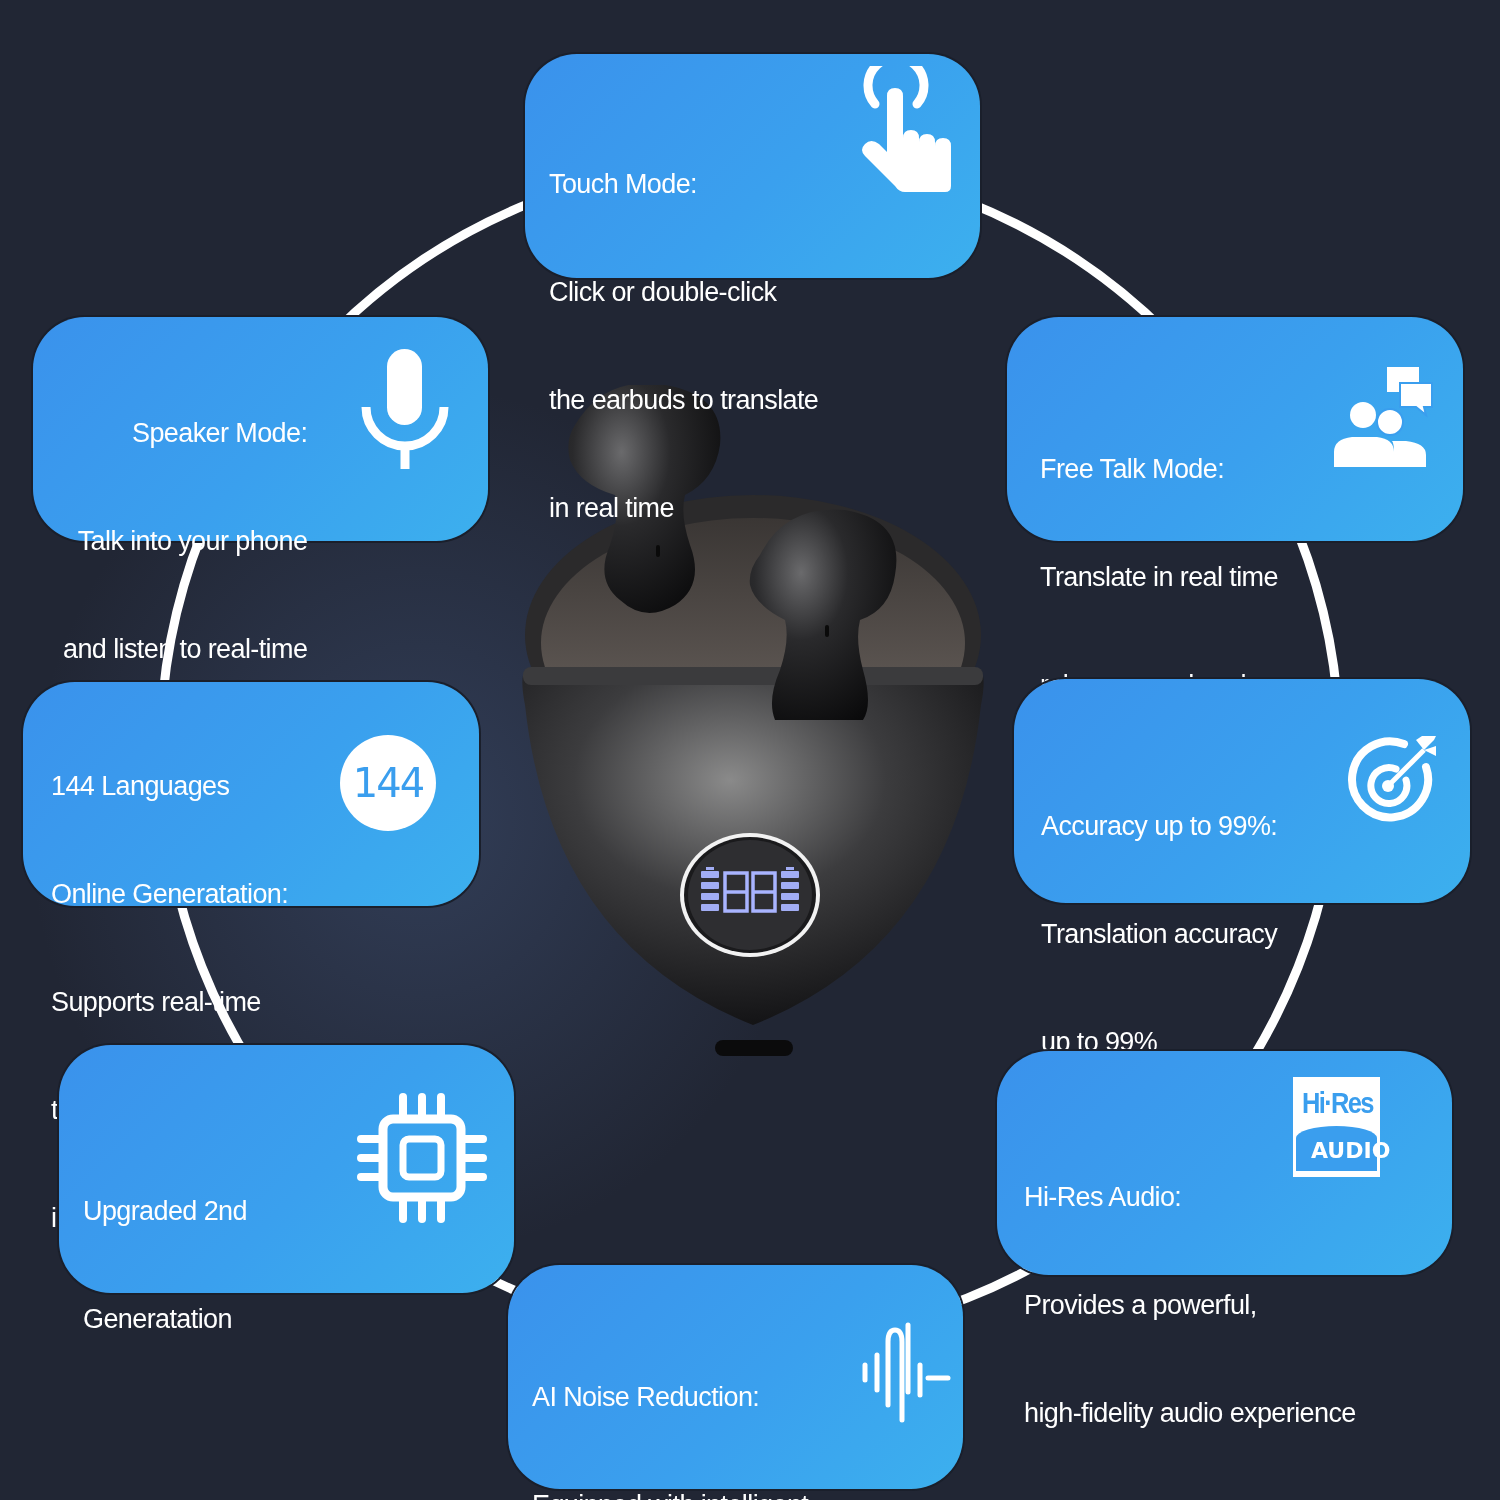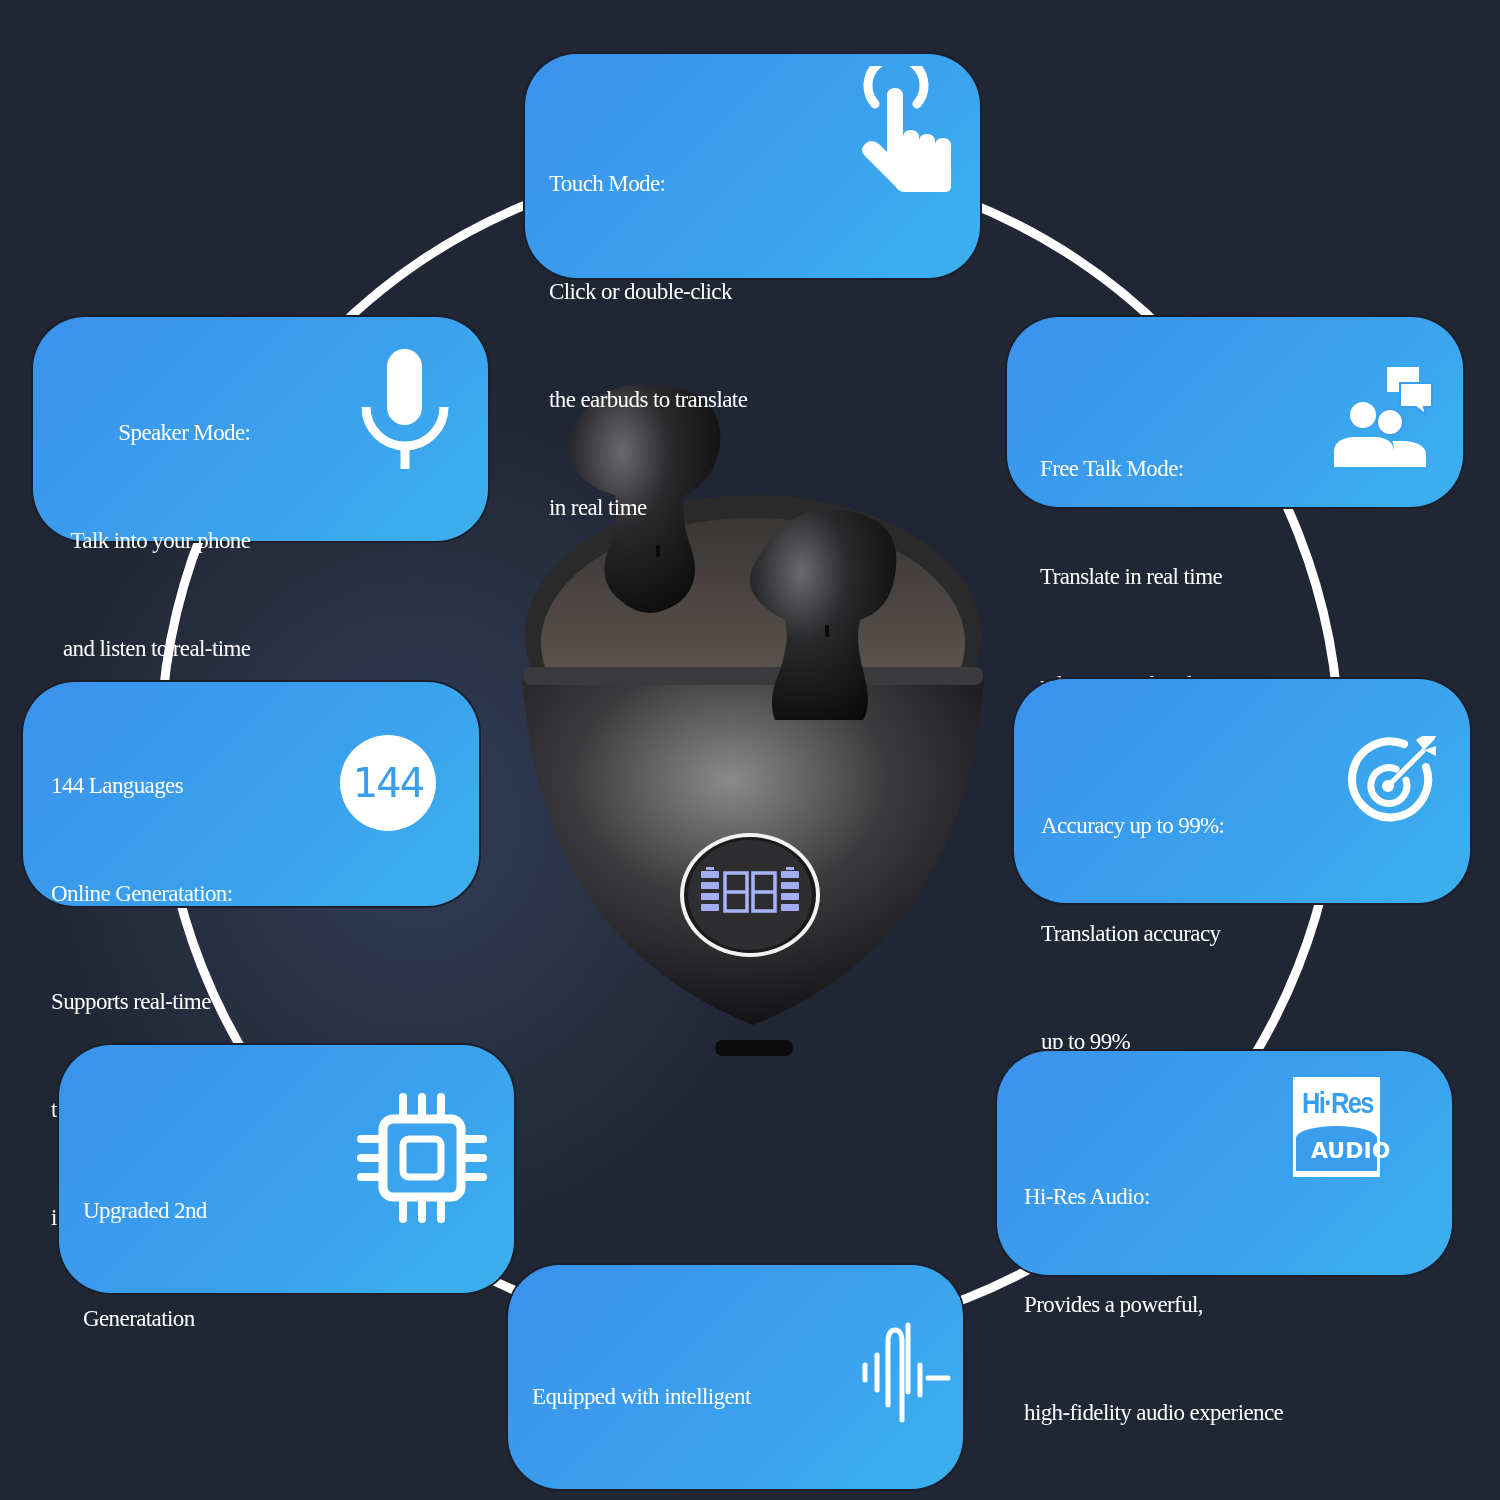--- a/index.html
+++ b/index.html
@@ -2,21 +2,21 @@
 <html><head>
 <meta charset="utf-8">
 <style>
   html, body { margin:0; padding:0; }
   body { width:1500px; height:1500px; overflow:hidden; background:#212634; position:relative; font-family:"DejaVu Sans", sans-serif; }
   .bg-glow { position:absolute; left:0; top:0; width:1500px; height:1500px;
     background: radial-gradient(ellipse 560px 620px at 420px 820px, rgba(70,90,130,0.45), rgba(33,38,52,0) 70%); }
   .ring { position:absolute; left:150px; top:150px; width:1188px; height:1188px; border:9px solid #ffffff; border-radius:50%; box-sizing:border-box; left:156px; top:156px; }
   .card { position:absolute; border-radius:52px; background:linear-gradient(135deg, #3a92ec 0%, #3aa0ee 55%, #3cb0ee 100%);
     box-shadow: 0 0 0 2px #1a1f2b; color:#ffffff; box-sizing:border-box; }
-  .card .txt { position:absolute; font-size:23px; line-height:36px; letter-spacing:-0.6px; white-space:pre; font-family:Liberation Serif, serif; }
+  .card .txt { position:absolute; font-size:27px; line-height:36px; letter-spacing:-0.6px; white-space:pre; font-family:Liberation Sans, sans-serif; }
   .card .txt div { white-space:pre; }
   .icon { position:absolute; }
   .product { position:absolute; left:515px; top:385px; width:475px; height:700px; }
 </style>
 </head>
 <body>
 
 <div class="bg-glow"></div>
 <div class="ring"></div>
 
@@ -100,21 +100,21 @@
     <div>translation through</div>
     <div>your earbuds</div>
   </div>
   <svg class="icon" style="left:325px;top:30px;" width="95" height="125" viewBox="0 0 95 125">
     <rect x="29" y="2" width="35" height="76" rx="17.5" fill="#fff"></rect>
     <path d="M8,60 A39,39 0 0 0 86,60" fill="none" stroke="#fff" stroke-width="9"></path>
     <line x1="47" y1="98" x2="47" y2="122" stroke="#fff" stroke-width="9"></line>
   </svg>
 </div>
 
-<div class="card" style="left:1007px;top:317px;width:456px;height:190px;">
+<div class="card" style="left:1007px;top:317px;width:456px;height:224px;">
   <div class="txt" style="left:33px;top:62px;">
     <div>Free Talk Mode:</div>
     <div>Translate in real time</div>
     <div>release your hands</div>
   </div>
   <svg class="icon" style="left:325px;top:50px;" width="105" height="105" viewBox="0 0 105 105">
     <rect x="55" y="0" width="32" height="25" fill="#fff"></rect>
     <path d="M68,16 L100,16 L100,40 L92,40 L94,48 L84,40 L68,40 Z" fill="#fff" stroke="#3a9eee" stroke-width="2"></path>
     <circle cx="31" cy="48" r="13" fill="#fff"></circle>
     <circle cx="58" cy="55" r="13" fill="#fff" stroke="#3a9eee" stroke-width="2"></circle>
@@ -184,20 +184,21 @@
     <div>high-fidelity audio experience</div>
   </div>
   <div class="icon" style="left:296px;top:26px;width:87px;height:100px;background:#fff;box-sizing:border-box;padding:3px;">
     <div style="height:46px;color:#3a9eee;font-size:30px;font-weight:bold;text-align:center;line-height:46px;letter-spacing:-2px;font-family:'Liberation Sans Narrow','Liberation Sans',sans-serif;transform:scaleX(0.85);">Hi·Res</div>
     <div style="height:45px;background:#3a9eee;color:#fff;font-size:22px;font-weight:bold;text-align:center;line-height:50px;border-radius:50% 50% 0 0 / 12px 12px 0 0;font-family:'DejaVu Sans',sans-serif;padding-left:15px;">AUDIO</div>
   </div>
 </div>
 
 <div class="card" style="left:508px;top:1265px;width:455px;height:224px;">
   <div class="txt" style="left:24px;top:42px;">
+    <div>AI Noise Reduction:</div>
     <div>Equipped with intelligent</div>
     
     
   </div>
   <svg class="icon" style="left:352px;top:55px;" width="95" height="110" viewBox="0 0 95 110">
     <g stroke="#fff" stroke-width="5" stroke-linecap="round" fill="none">
       <line x1="5" y1="45" x2="5" y2="60"></line>
       <line x1="17" y1="35" x2="17" y2="70"></line>
       <path d="M28,85 L28,22 Q28,10 35,10 Q42,10 42,22 L42,100"></path>
       <line x1="48" y1="5" x2="48" y2="72"></line>

